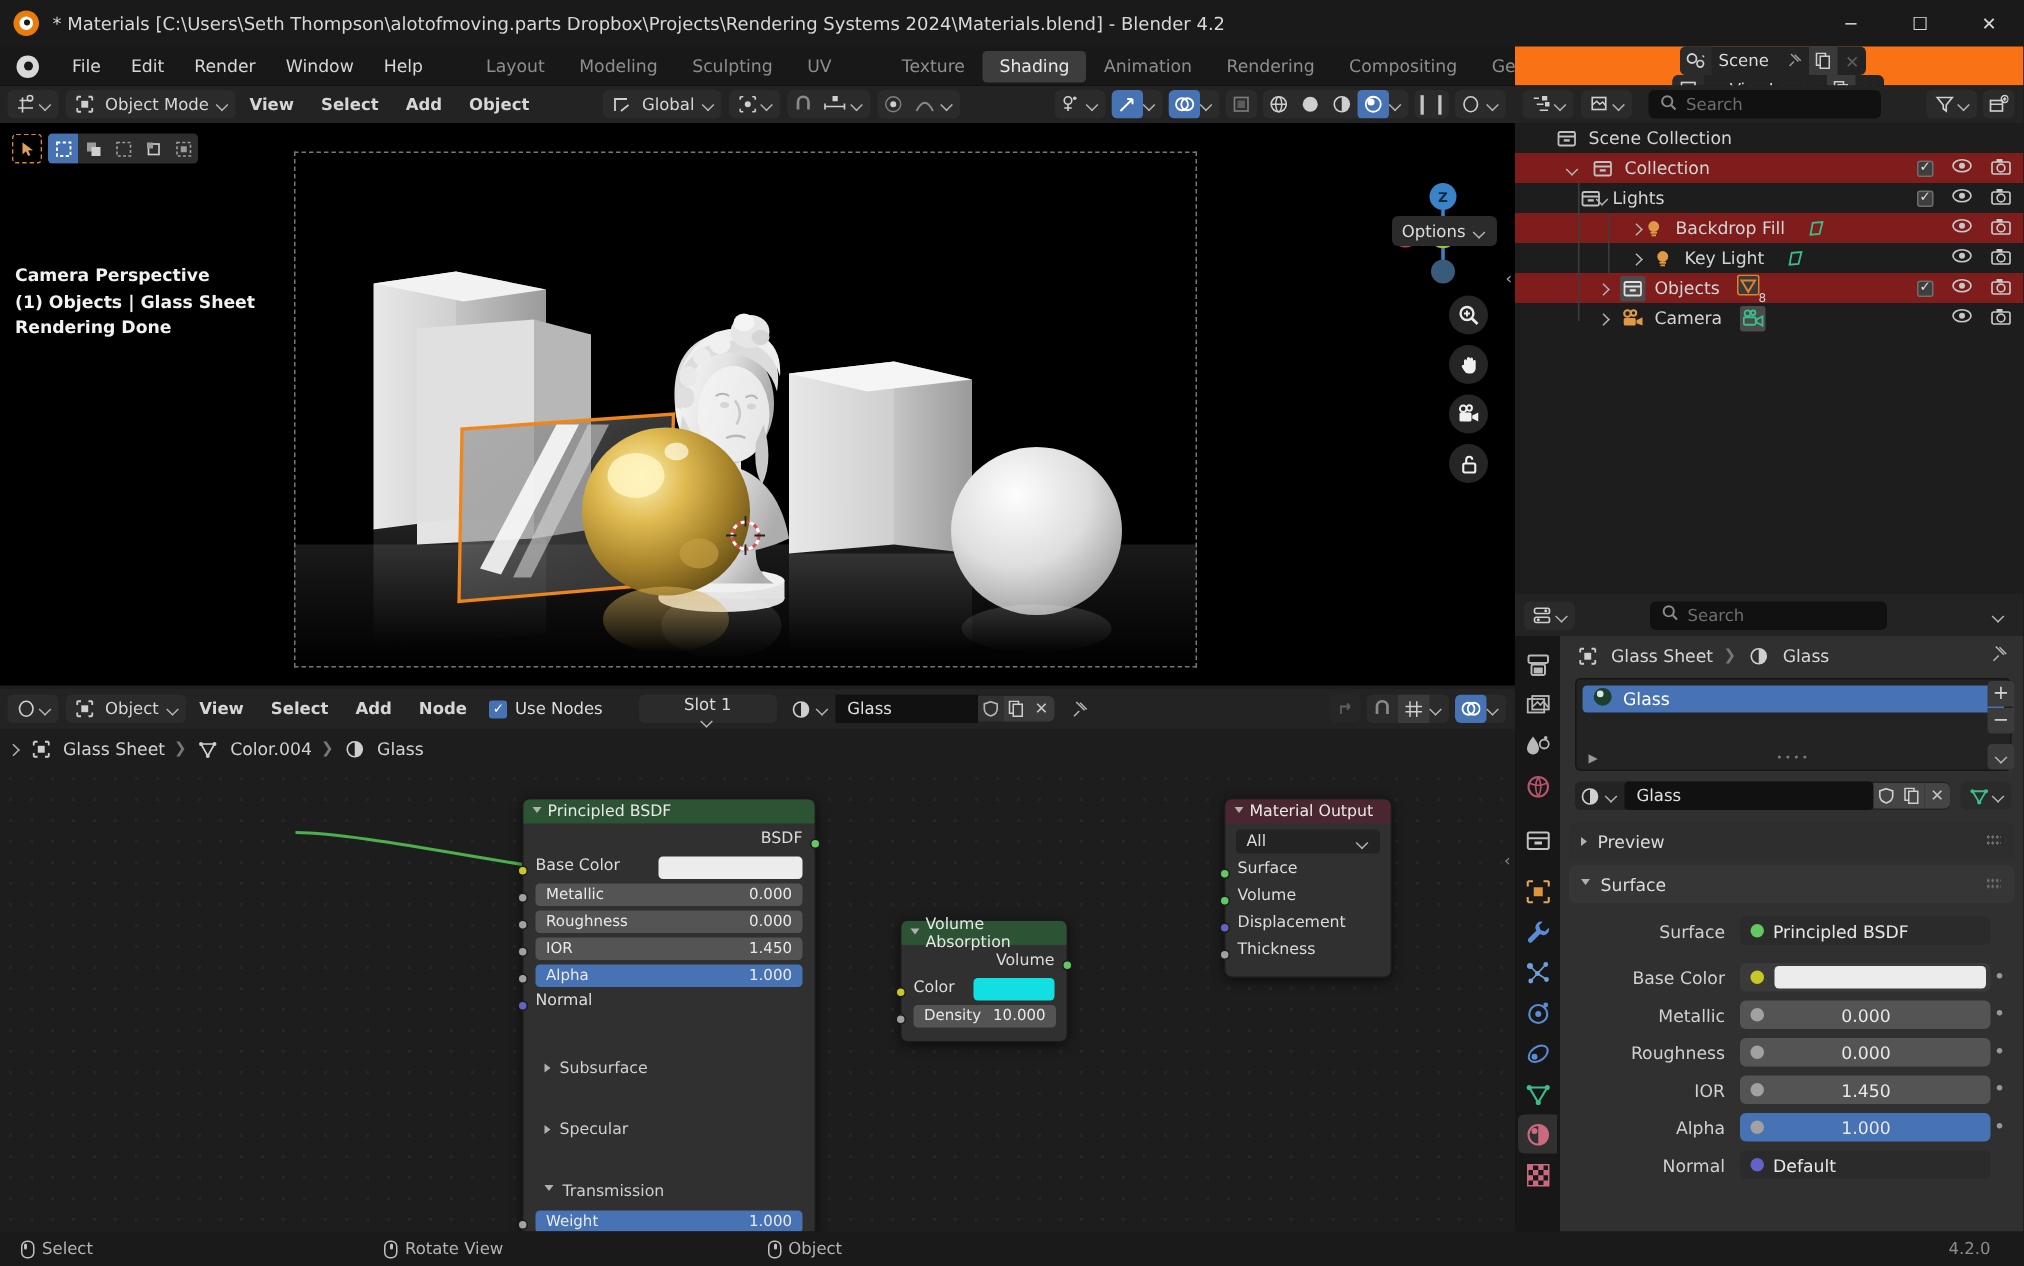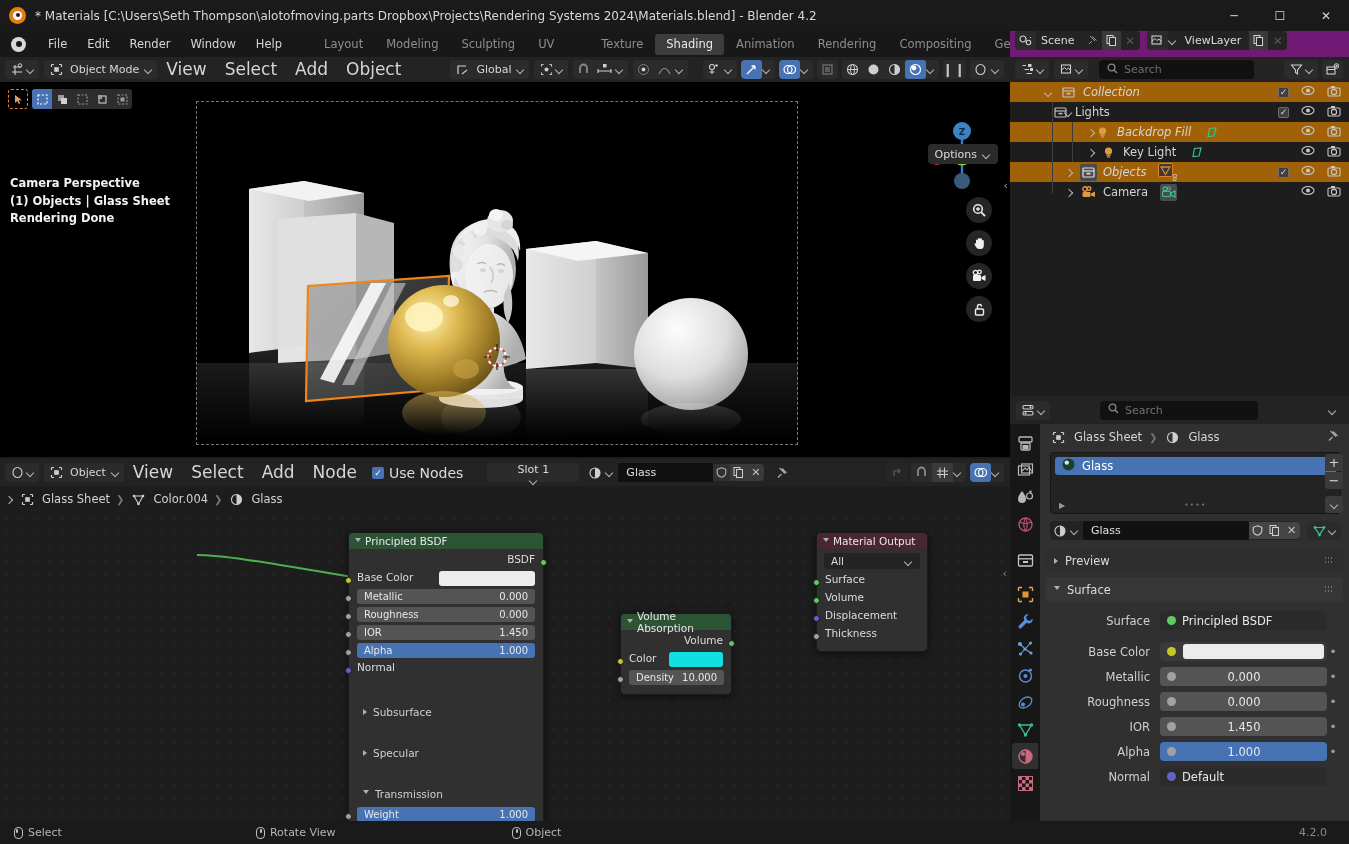--- a/index.html
+++ b/index.html
@@ -45,21 +45,21 @@
   }
   .menu-logo::after{content:"";position:absolute;left:4.5px;top:4px;width:6px;height:6px;border-radius:50%;background:#181818;}
   .menuitem { padding:0 10px; line-height:26px; font-size:11.5px; color:#d6d6d6; cursor:default; }
   .wstabs { display:flex; align-items:center; margin-left:21px; }
   .wstab { padding:0 11px; height:21px; line-height:21px; font-size:11.5px; color:#8e8e8e;
            border-radius:3px; margin-right:1px; }
   .wstab.active{ background:#3d3d3d; color:#e8e8e8; }
 
   .topbar-right {
     position:absolute; left:1010px; top:31px; width:339px; height:26px;
-    background:#701a75; display:flex; align-items:flex-start; padding-left:5px;
+    background:#f97316; display:flex; align-items:center; padding-left:5px;flex-direction:column;
   }
   .idblock { display:flex; align-items:center; background:#232323; border-radius:4px; height:19px; }
   .idbtn { width:21px; height:19px; display:flex; align-items:center; justify-content:center;
            background:#2b2b2b; border-radius:4px 0 0 4px; }
   .idname { padding:0 8px 0 5px; font-size:11px; color:#dcdcdc; line-height:19px; }
   .idicon { width:19px; height:19px; display:flex; align-items:center; justify-content:center; color:#9a9a9a; }
   .idicon.filled{ background:#3a3a3a; }
   .idicon.dim{ color:#5c5c5c; }
 
   
@@ -67,21 +67,21 @@
     position:absolute; left:0; top:57px; width:1010px; height:400px;
     background:#000; overflow:hidden;
   }
   .vp-header {
     position:absolute; left:0; top:0; width:1010px; height:25px;
     background:#232323; display:flex; align-items:center; z-index:6;
   }
   .vh-box { display:flex; align-items:center; background:#2b2b2b; border-radius:4px;
             height:19px; padding:0 4px; margin-left:5px; }
   .vh-box .lbl { font-size:11px; color:#d6d6d6; padding:0 5px; }
-  .vh-menu { padding:0 9px; font-size:17px; color:#d6d6d6; line-height:25px; }
+  .vh-menu { padding:0 9px; font-size:11px; color:#d6d6d6; line-height:25px;font-weight:bold; }
   .chev { width:9px; height:9px; position:relative; display:inline-block; }
   .chev::after{ content:""; position:absolute; left:1px; top:2px; width:5px; height:5px;
     border-right:1.4px solid #b4b4b4; border-bottom:1.4px solid #b4b4b4; transform:rotate(45deg); }
   .icn { width:17px; height:17px; display:flex; align-items:center; justify-content:center;
          color:#c4c4c4; font-size:11px; flex:none; }
   .tgl-on{ background:#4772b3; border-radius:3px; color:#fff; }
   .btn-group{ display:flex; align-items:center; background:#2b2b2b; border-radius:4px; height:19px; margin-left:5px; overflow:hidden;}
   .btn-group .icn{ width:21px; height:19px; }
 
   .vp-tools {
@@ -178,21 +178,21 @@
 
   
   .outliner{ position:absolute; left:1010px; top:57px; width:339px; height:337px;
              background:#1d1d1d; }
   .ol-header{ height:25px; background:#232323; display:flex; align-items:center; padding-left:5px; }
   .searchbox{ display:flex; align-items:center; background:#111; border-radius:4px;
               height:19px; width:155px; padding:0 8px; gap:6px; margin-left:11px; }
   .searchbox .ph{ font-size:11px; color:#6f6f6f; }
   .ol-row{ height:20px; display:flex; align-items:center; position:relative;
            font-size:11.5px; color:#d4d4d4; }
-  .ol-row.alt{ background:#a16207;font-style:italic; }
+  .ol-row.alt{ background:#7f1d1d; }
   .ol-right{ position:absolute; right:8px; top:0; height:20px; display:flex;
              align-items:center; gap:12px; }
   .ckbox{ width:11px; height:11px; border:1px solid #6e6e6e; border-radius:2px;
           background:#3f3f3f; display:flex; align-items:center; justify-content:center;
           font-size:9px; color:#ddd; }
   .treeline{ position:absolute; width:1px; background:#3d3d3d; }
 
   
   .props{ position:absolute; left:1010px; top:396px; width:339px; height:425px;
           background:#1d1d1d; }
@@ -716,21 +716,21 @@
         </span>
         <span class="lbl">Object</span>
         <span class="chev"></span>
       </div>
       <div class="vh-menu">View</div>
       <div class="vh-menu">Select</div>
       <div class="vh-menu">Add</div>
       <div class="vh-menu">Node</div>
       <div style="display:flex; align-items:center; margin-left:6px;">
         <span class="checkbox">✓</span>
-        <span style="font-size:14px;color:#dcdcdc;">Use Nodes</span>
+        <span style="font-size:11px;color:#dcdcdc;">Use Nodes</span>
       </div>
       <div class="slot-box" style="margin-left:24px;flex-direction:column;">
         <span>Slot 1</span>
         <span class="chev"></span>
       </div>
       <div class="matname-box">
         <span class="icn" style="width:20px;">
           <svg width="12" height="12" viewBox="0 0 12 12">
               <circle cx="6" cy="6" r="5" fill="none" stroke="#cfcfcf" stroke-width="1.1"></circle>
               <path d="M6 1 a5 5 0 0 1 0 10 Z" fill="#cfcfcf"></path>
@@ -904,21 +904,21 @@
             <span class="tri"></span>
             <span>Emission</span>
           </div>
           <div class="subrow">
             <span class="tri"></span>
             <span>Thin Film</span>
           </div>
         </div>
       </div>
 
-      <div class="node" style="left:620px; top:101px; width:112px;">
+      <div class="node" style="left:600px; top:101px; width:112px;">
         <div class="node-hdr bsdf">
           <span class="tri down"></span>
           <span>Volume Absorption</span>
         </div>
         <div class="node-body">
           <div class="nrow">
             <span class="nlabel-out">Volume</span>
             <span class="sock out green"></span>
           </div>
           <div class="nrow">
@@ -1014,20 +1014,30 @@
               <path d="M1 6.5 L9 6.5" stroke="#cfcfcf" stroke-width="1"></path>
               <circle cx="10.5" cy="3" r="2.3" fill="none" stroke="#cfcfcf" stroke-width="1"></circle>
               <path d="M10.5 1.8 L10.5 4.2 M9.3 3 L11.7 3" stroke="#cfcfcf" stroke-width="1"></path>
             </svg>
         </span>
       </div>
     </div>
 
     <div>
 
+      <div class="ol-row" style="padding-left:26px;">
+        <span class="icn" style="margin-right:6px;">
+          <svg width="13" height="13" viewBox="0 0 13 13">
+              <rect x="1" y="2" width="11" height="9" rx="1" fill="none" stroke="#c0c0c0" stroke-width="1.2"></rect>
+              <path d="M1 5 L12 5" stroke="#c0c0c0" stroke-width="1.2"></path>
+              <rect x="4.5" y="6.8" width="4" height="1.6" fill="#c0c0c0"></rect>
+            </svg>
+        </span>
+        <span>Scene Collection</span>
+      </div>
 
       <div class="ol-row alt" style="padding-left:30px;">
         <span class="chev" style="position:absolute;left:34px;top:6px;"></span>
         <span class="icn" style="margin-left:20px;margin-right:6px;">
           <svg width="13" height="13" viewBox="0 0 13 13">
               <rect x="1" y="2" width="11" height="9" rx="1" fill="none" stroke="#c0c0c0" stroke-width="1.2"></rect>
               <path d="M1 5 L12 5" stroke="#c0c0c0" stroke-width="1.2"></path>
               <rect x="4.5" y="6.8" width="4" height="1.6" fill="#c0c0c0"></rect>
             </svg>
         </span>

